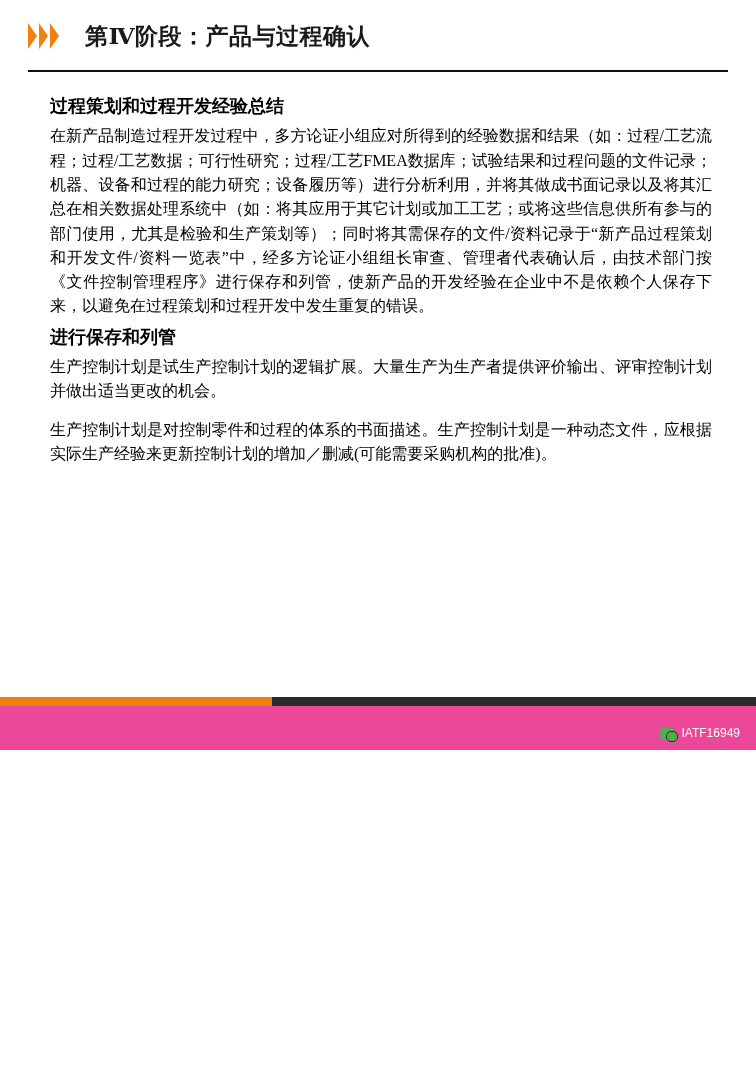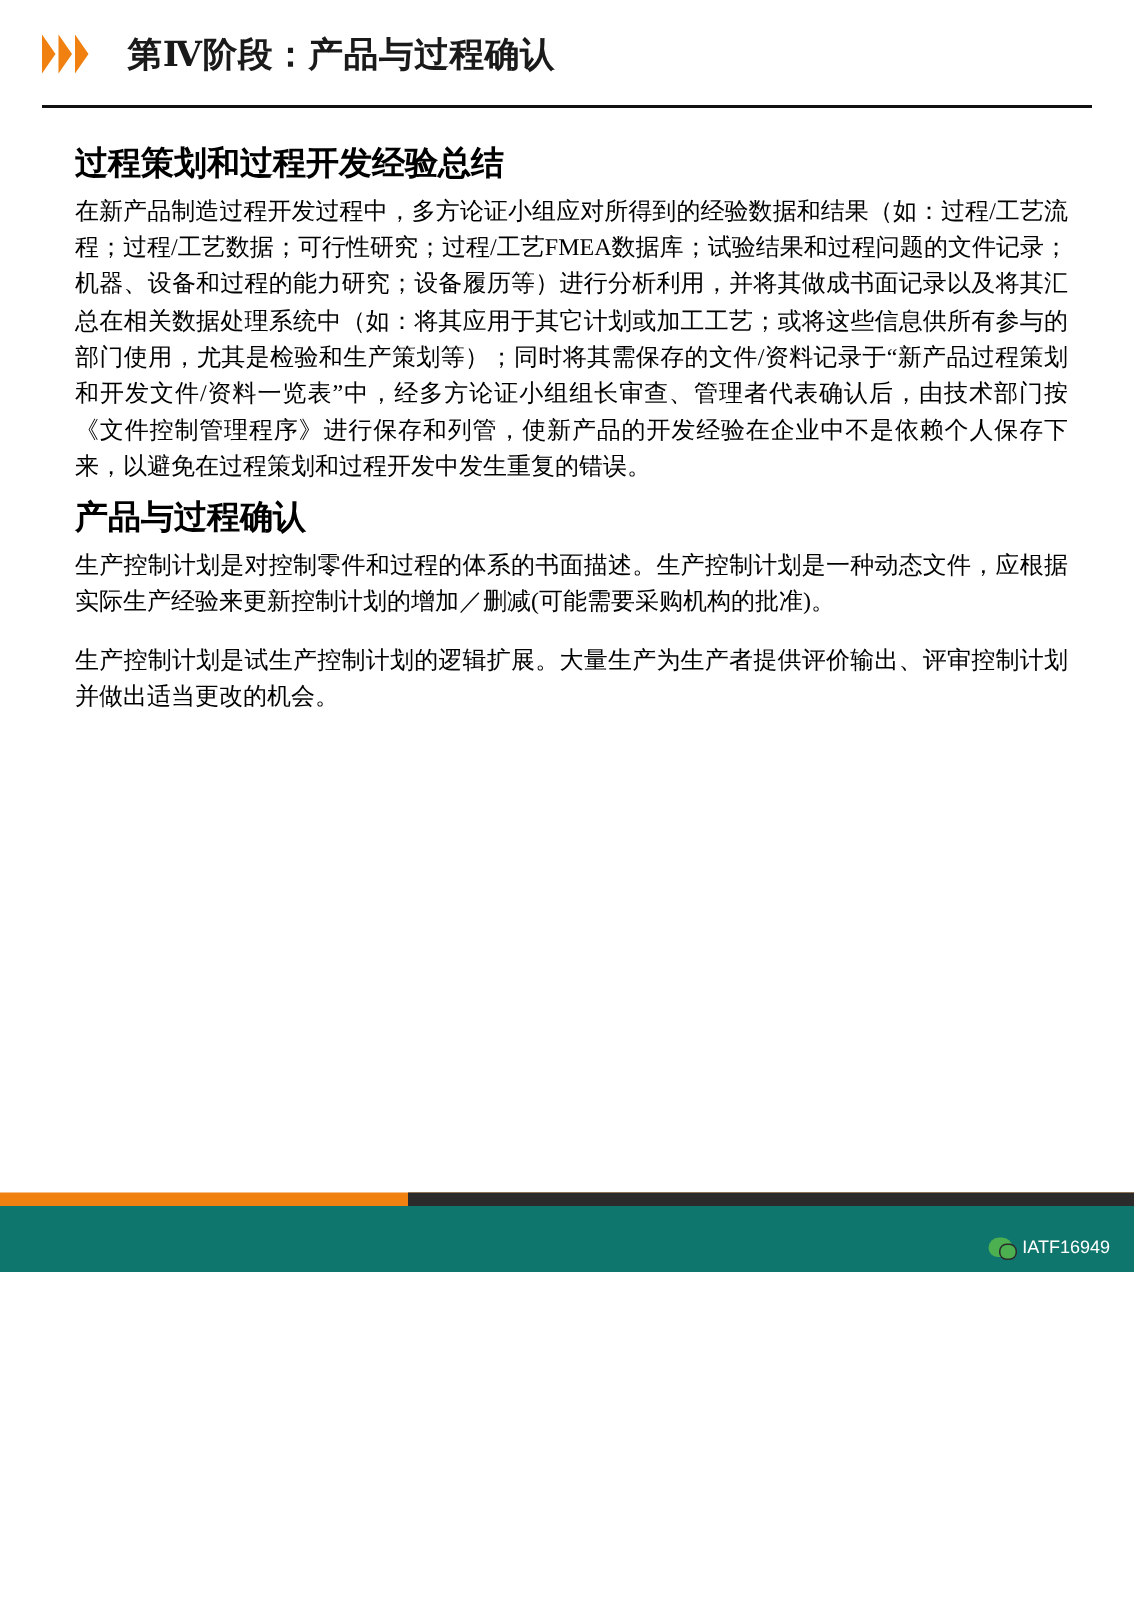--- a/index.html
+++ b/index.html
@@ -11,21 +11,21 @@
     height: 1070px;
     background: #ffffff;
     font-family: "Liberation Serif", "DejaVu Serif", serif;
     color: #000000;
     overflow: hidden;
     position: relative;
   }
   .page {
     position: relative;
     width: 756px;
-    height: 848px;
+    height: 750px;
     box-sizing: border-box;
   }
 
   
   .header {
     position: relative;
     height: 72px;
     padding-left: 28px;
     display: flex;
     align-items: center;
@@ -59,21 +59,21 @@
     bottom: 0;
     height: 2px;
     background: #111111;
   }
 
   
   .content {
     padding: 22px 44px 0 50px;
   }
   h2.sec-title {
-    font-size: 22px;
+    font-size: 18px;
     font-weight: bold;
     margin: 0 0 6px 0;
     line-height: 1.35;
     font-family: "Liberation Sans", sans-serif;
   }
   h2.sec-title.second {
     margin-top: 6px;
   }
   p.para {
     font-size: 16px;
@@ -87,21 +87,21 @@
     margin-bottom: 4px;
   }
 
   
   .footer-bar {
     position: absolute;
     left: 0;
     right: 0;
     bottom: 0;
     height: 44px;
-    background: #0f766e;
+    background: #ec4899;
   }
   .footer-accent {
     position: absolute;
     left: 0;
     bottom: 44px;
     width: 100%;
     height: 9px;
     background: #f08010;
   }
   .footer-accent .dark {
@@ -156,23 +156,23 @@
     </span>
     <span class="header-title">第Ⅳ阶段：产品与过程确认</span>
     <div class="header-rule"></div>
   </div>
 
   <div class="content">
 
     <h2 class="sec-title">过程策划和过程开发经验总结</h2>
     <p class="para block1">在新产品制造过程开发过程中，多方论证小组应对所得到的经验数据和结果（如：过程/工艺流程；过程/工艺数据；可行性研究；过程/工艺FMEA数据库；试验结果和过程问题的文件记录；机器、设备和过程的能力研究；设备履历等）进行分析利用，并将其做成书面记录以及将其汇总在相关数据处理系统中（如：将其应用于其它计划或加工工艺；或将这些信息供所有参与的部门使用，尤其是检验和生产策划等）；同时将其需保存的文件/资料记录于“新产品过程策划和开发文件/资料一览表”中，经多方论证小组组长审查、管理者代表确认后，由技术部门按《文件控制管理程序》进行保存和列管，使新产品的开发经验在企业中不是依赖个人保存下来，以避免在过程策划和过程开发中发生重复的错误。</p>
 
-    <h2 class="sec-title second">产品与过程确认</h2>
+    <h2 class="sec-title second">进行保存和列管</h2>
+    <p class="para">生产控制计划是试生产控制计划的逻辑扩展。大量生产为生产者提供评价输出、评审控制计划并做出适当更改的机会。</p>
     <p class="para">生产控制计划是对控制零件和过程的体系的书面描述。生产控制计划是一种动态文件，应根据实际生产经验来更新控制计划的增加／删减(可能需要采购机构的批准)。</p>
-    <p class="para">生产控制计划是试生产控制计划的逻辑扩展。大量生产为生产者提供评价输出、评审控制计划并做出适当更改的机会。</p>
 
   </div>
 
   <div class="footer-accent">
     <div class="dark"></div>
   </div>
   <div class="footer-bar">
     <div class="footer-right">
       <span class="wechat-icon"></span>
       <span>IATF16949</span>

